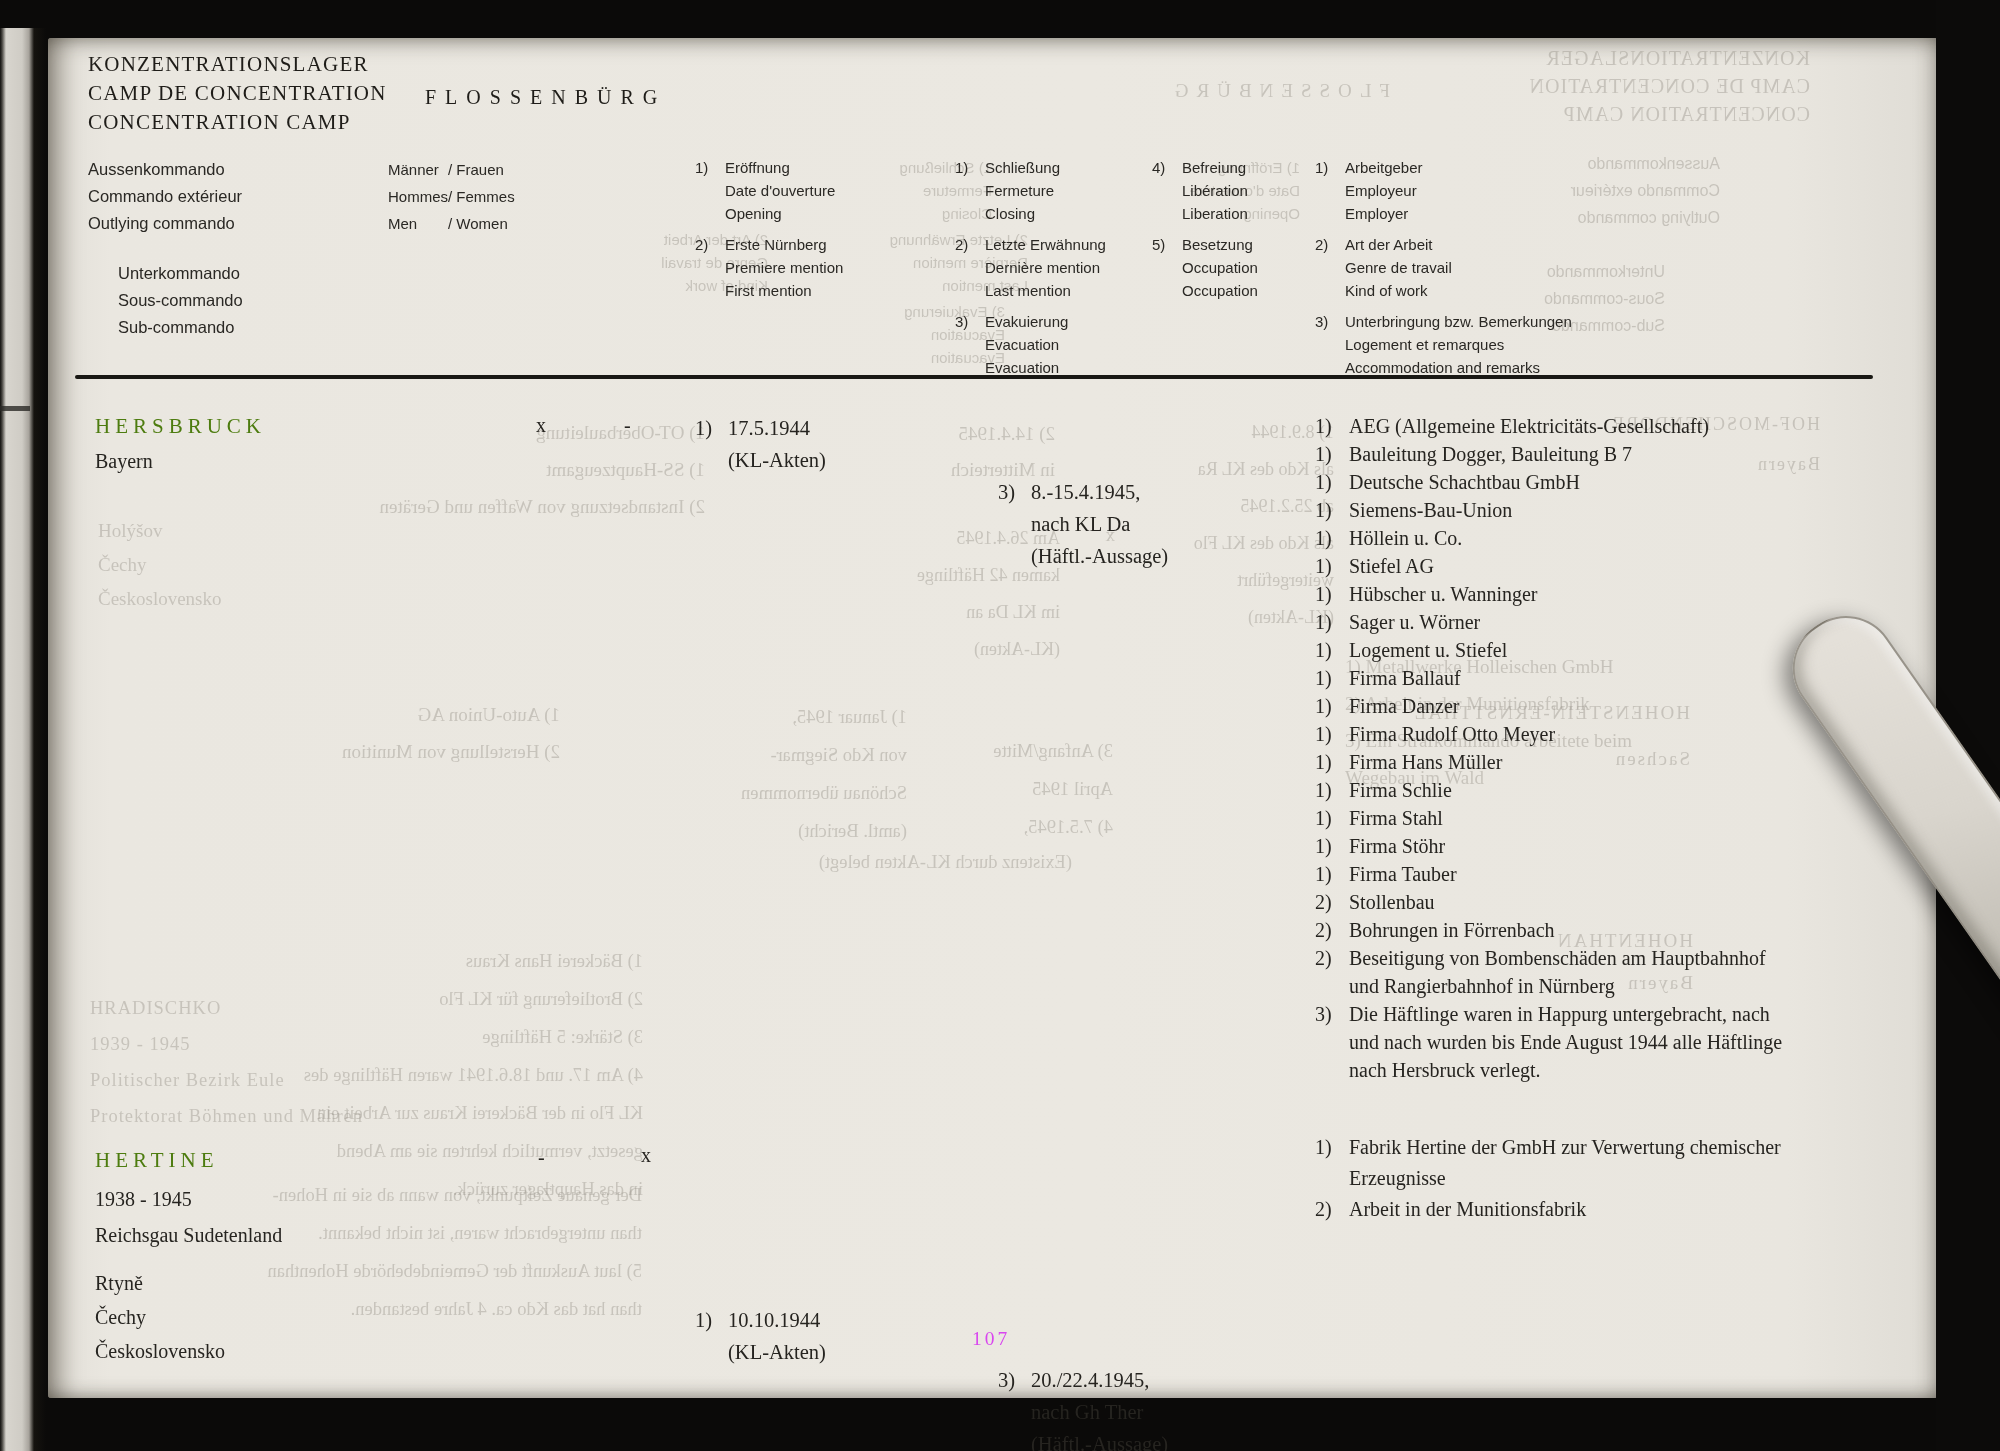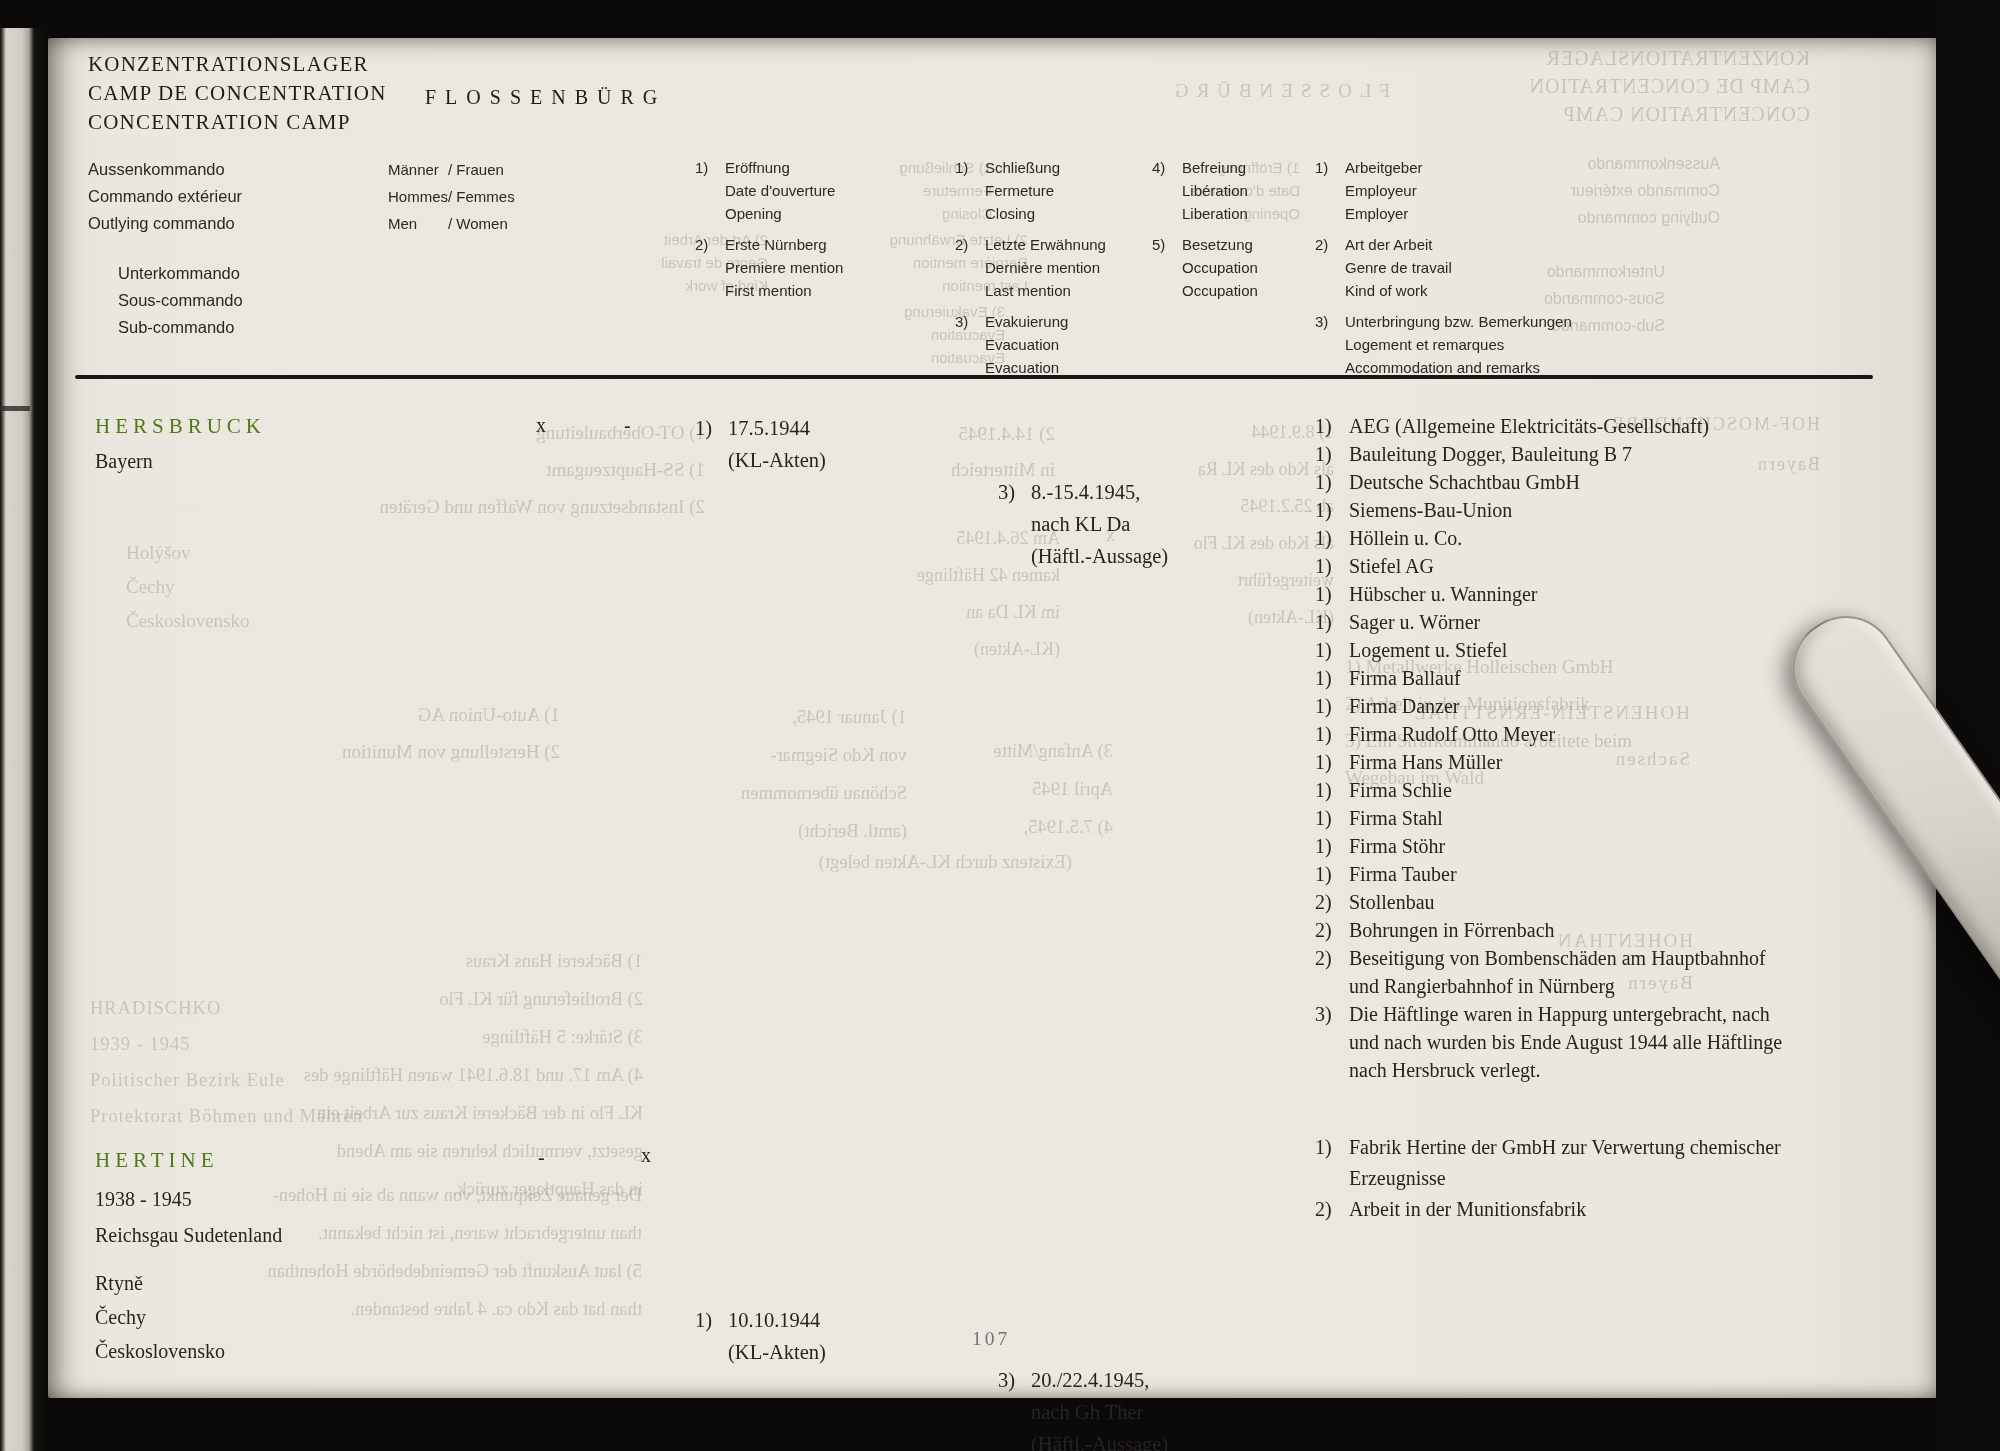--- a/index.html
+++ b/index.html
@@ -66,21 +66,21 @@
   .datecol{font-size:20.5px;line-height:32px}
   .dc-n{position:absolute;left:0;top:0}
   .dc{position:relative;padding-left:33px}
   .dc .ll{display:block}
   .emp-list{width:615px;font-size:20px}
   .emp{position:relative;padding-left:34px;line-height:28px;min-height:28px}
   .emp-hertine .emp{line-height:31px;min-height:31px}
   .en{position:absolute;left:0;top:0}
   .el{display:block}
   .el:empty{display:none}
-  .page-num{font-size:19.5px;letter-spacing:3px;color:#737373}
+  .page-num{font-size:19.5px;letter-spacing:3px;color:#d946ef}
   .place-lines div{line-height:34px}
 </style>
 </head>
 <body>
 
 <div class="abs edge-sliver">
   <div class="abs sliver-rule"></div>
 </div>
 <div class="abs paper"></div>
 <div class="abs right-strip"></div>
@@ -131,21 +131,21 @@
     <div class="ghost mirror" style="left: 815px; top: 416px; font-size: 19px; line-height: 36px; width: 240px;">2) 14.4.1945
 in Mitterteich</div>
 
     <div class="ghost mirror" style="left: 1072px; top: 414px; font-size: 18px; line-height: 37px; width: 262px;">1) 8.9.1944
 als Kdo des KL Ra
 ab 25.2.1945
 als Kdo des KL Flo
 weitergeführt
 (KL-Akten)</div>
 
-    <div class="ghost" style="left: 98px; top: 536px; font-size: 19px; line-height: 34px; width: 260px; margin-left: 28px;">Holýšov
+    <div class="ghost" style="left: 98px; top: 514px; font-size: 19px; line-height: 34px; width: 260px;">Holýšov
 Čechy
 Československo</div>
 
     <div class="ghost mirror" style="left: 815px; top: 520px; font-size: 18px; line-height: 37px; width: 245px;">Am 26.4.1945
 kamen 42 Häftlinge
 im KL Da an
 (KL-Akten)</div>
 
     <div class="ghost mirror" style="left: 1095px; top: 522px; font-size: 19px; width: 20px;">x</div>
 

